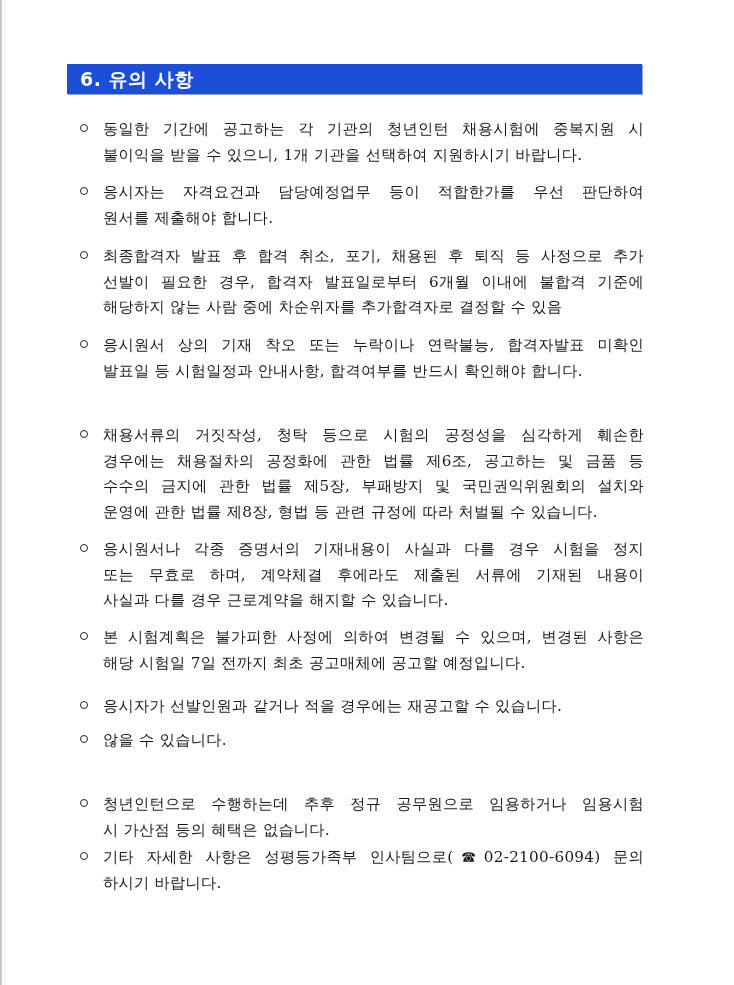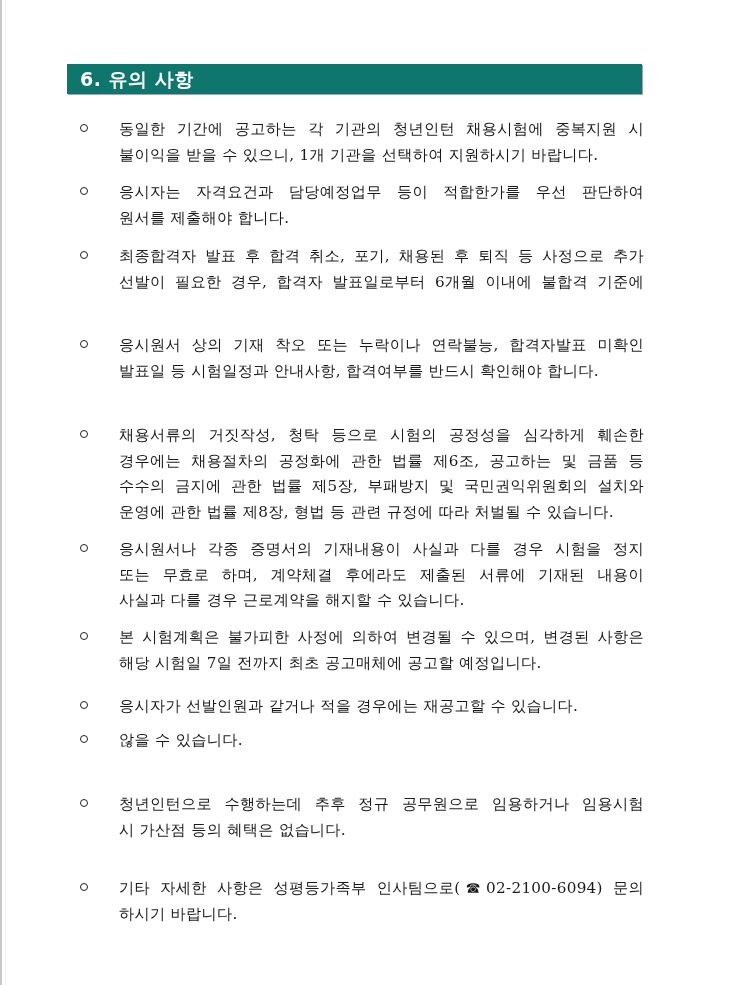--- a/index.html
+++ b/index.html
@@ -26,21 +26,21 @@
     left: 5px; top: 0;
     width: 1px; height: 985px;
     background: #f0f0f0;
   }
   .section-header {
     position: absolute;
     left: 67px;
     top: 64px;
     width: 575px;
     height: 30px;
-    background: #0f766e;
+    background: #1d4ed8;
     box-shadow: 1px 1px 0 #9aa3c0;
   }
   .section-header span {
     position: absolute;
     left: 13px;
     top: 3px;
     font-family: "DejaVu Sans", "Liberation Sans", sans-serif;
     font-weight: bold;
     font-size: 19px;
     color: #ffffff;
@@ -70,21 +70,21 @@
     position: absolute;
     left: 2px;
     top: 7px;
     width: 6px;
     height: 6px;
     border: 1.3px solid #222;
     border-radius: 50%;
   }
   .note-text {
     display: block;
-    margin-left: 41px;
+    margin-left: 25px;
     font-size: 15.2px;
     line-height: 25.5px;
     text-align: justify;
     text-align-last: left;
     word-break: keep-all;
     letter-spacing: 0.3px;
   }
   .note-text .line {
     display: block;
     white-space: nowrap;
@@ -120,20 +120,21 @@
       <span class="line">응시자는 자격요건과 담당예정업무 등이 적합한가를 우선 판단하여</span>
       <span class="line last">원서를 제출해야 합니다.</span>
     </span>
   </div>
 
   <div class="note" style="top:244px">
     <span class="bullet"></span>
     <span class="note-text">
       <span class="line">최종합격자 발표 후 합격 취소, 포기, 채용된 후 퇴직 등 사정으로 추가</span>
       <span class="line">선발이 필요한 경우, 합격자 발표일로부터 6개월 이내에 불합격 기준에</span>
+      <span class="line last">해당하지 않는 사람 중에 차순위자를 추가합격자로 결정할 수 있음</span>
     </span>
   </div>
 
   <div class="note" style="top:333px">
     <span class="bullet"></span>
     <span class="note-text">
       <span class="line">응시원서 상의 기재 착오 또는 누락이나 연락불능, 합격자발표 미확인</span>
       <span class="line last">발표일 등 시험일정과 안내사항, 합격여부를 반드시 확인해야 합니다.</span>
     </span>
   </div>
@@ -180,20 +181,20 @@
   </div>
 
   <div class="note" style="top:792px">
     <span class="bullet"></span>
     <span class="note-text">
       <span class="line">청년인턴으로 수행하는데 추후 정규 공무원으로 임용하거나 임용시험</span>
       <span class="line last">시 가산점 등의 혜택은 없습니다.</span>
     </span>
   </div>
 
-  <div class="note" style="top:876px">
+  <div class="note" style="top:845px">
     <span class="bullet"></span>
     <span class="note-text">
       <span class="line">기타 자세한 사항은 성평등가족부 인사팀으로(☎02-2100-6094) 문의</span>
       <span class="line last">하시기 바랍니다.</span>
     </span>
   </div>
 </div>
 
 </body></html>

